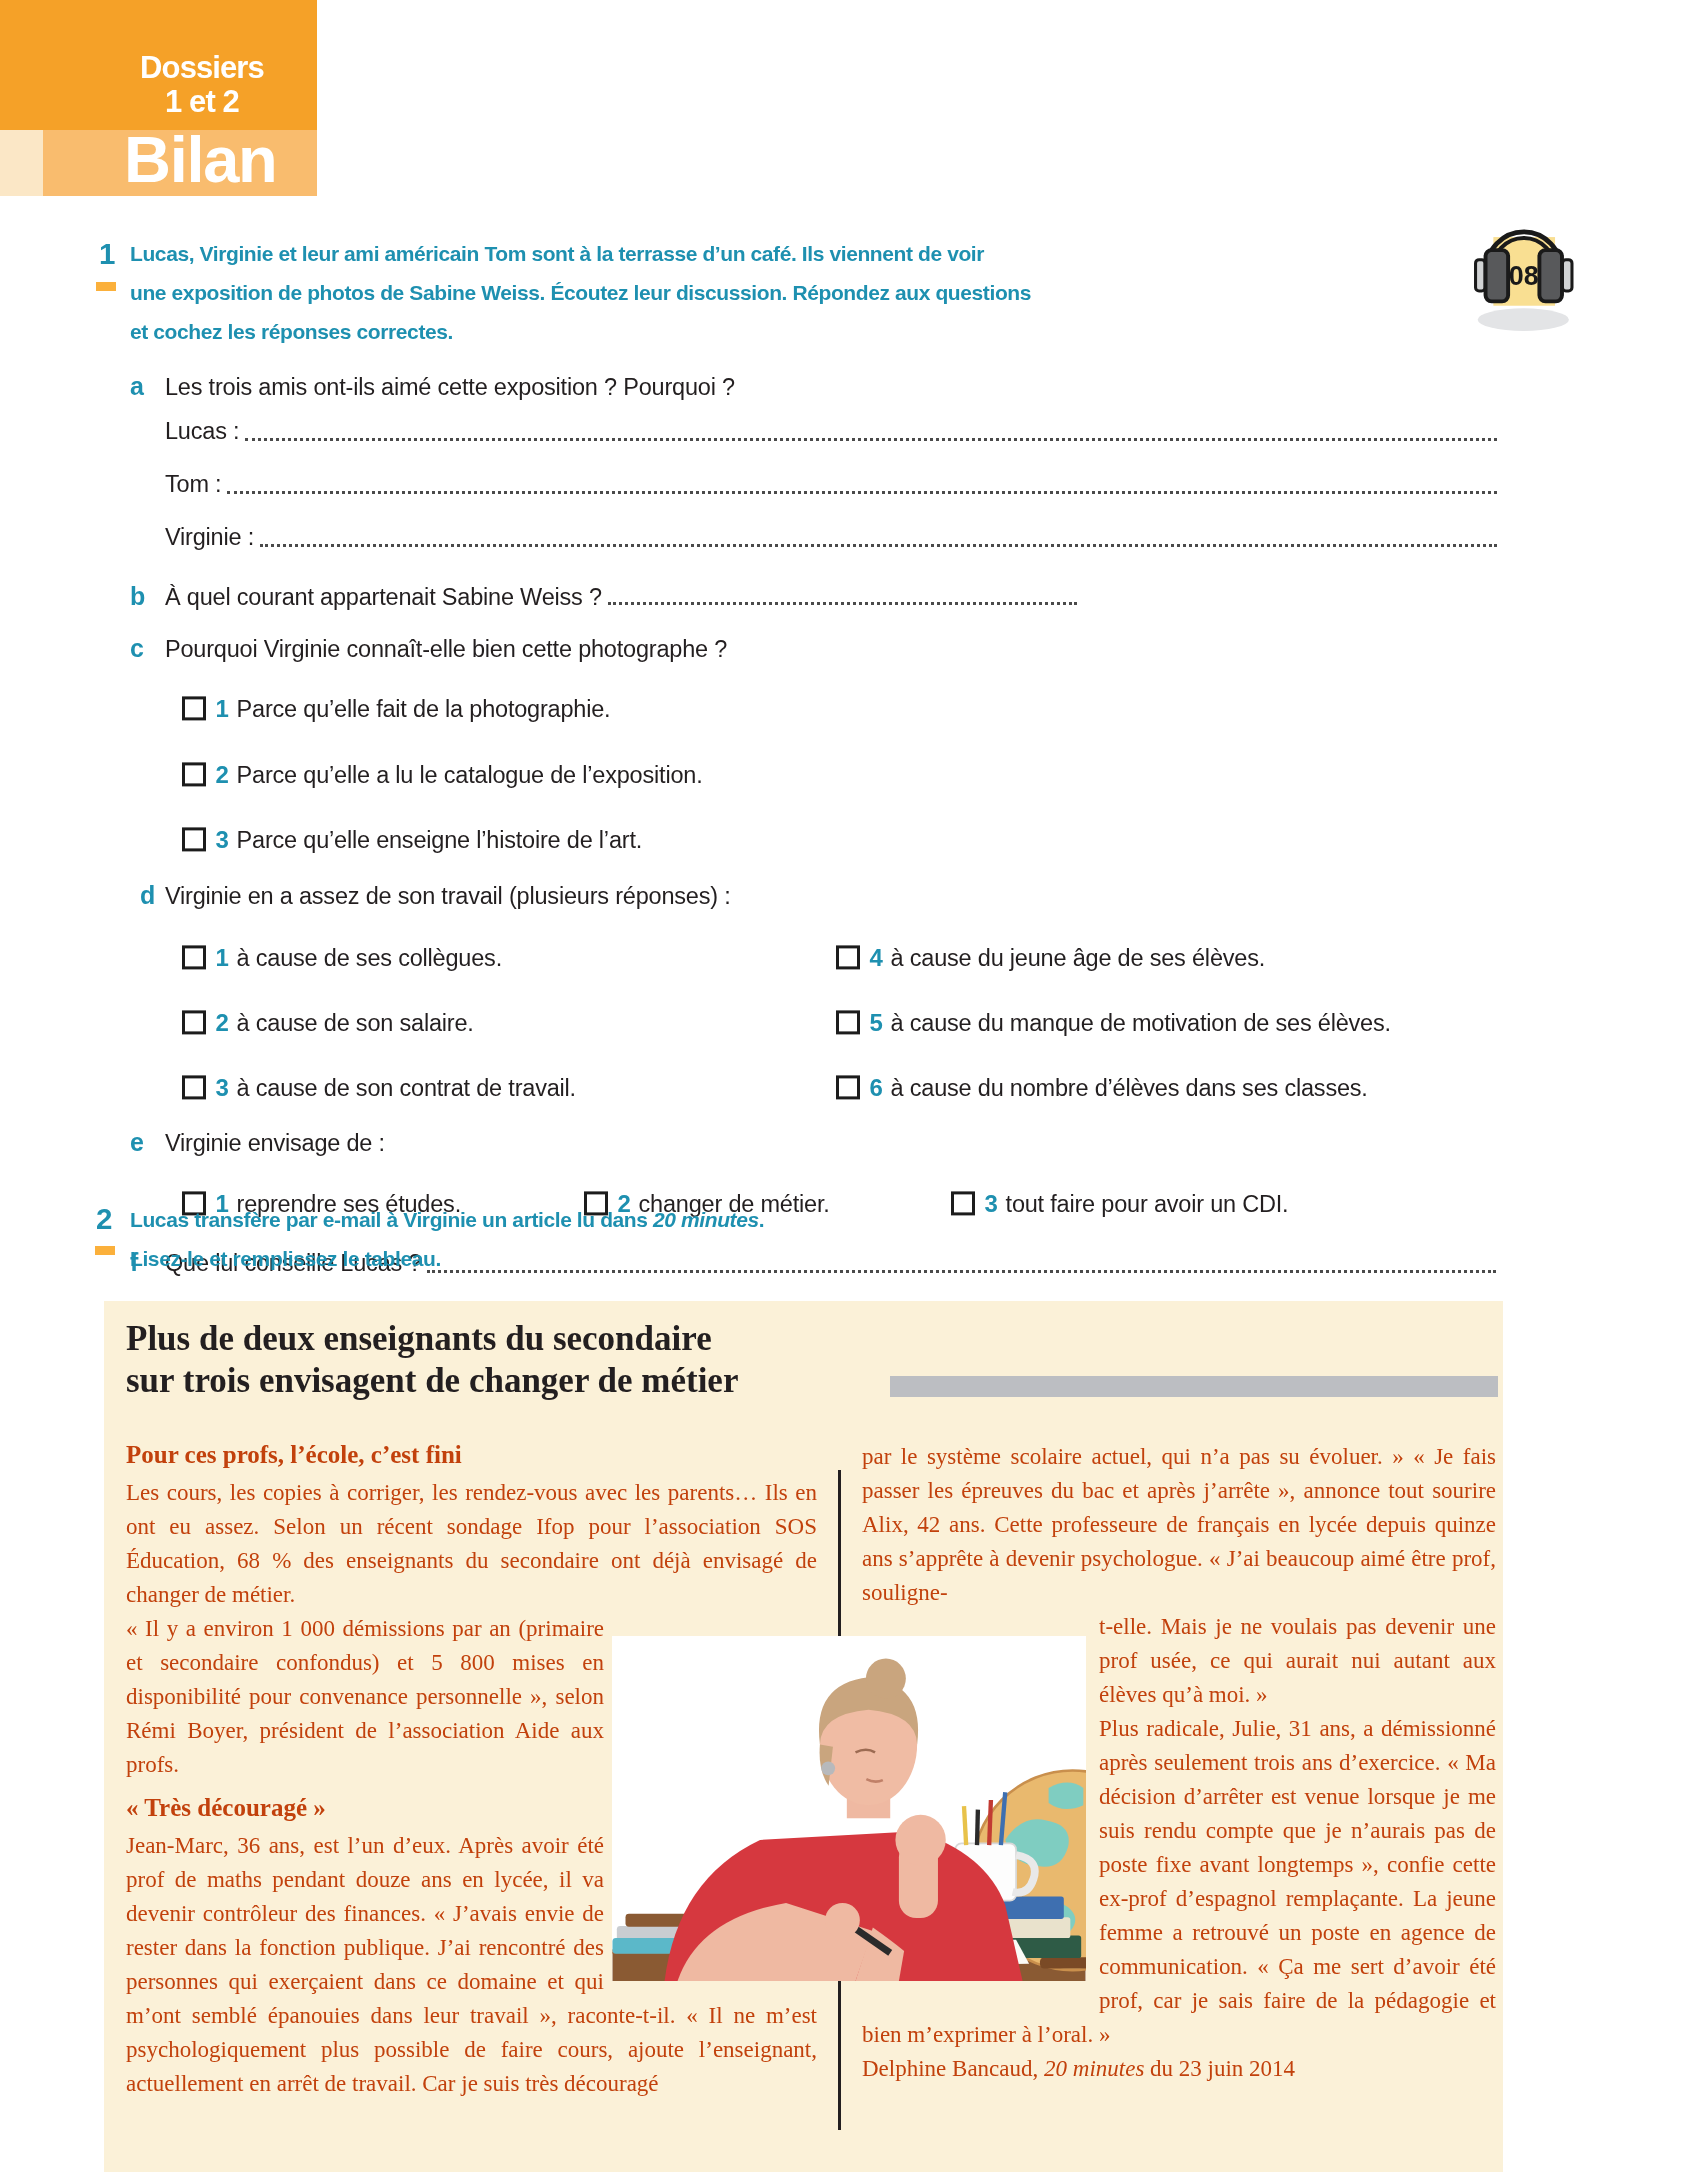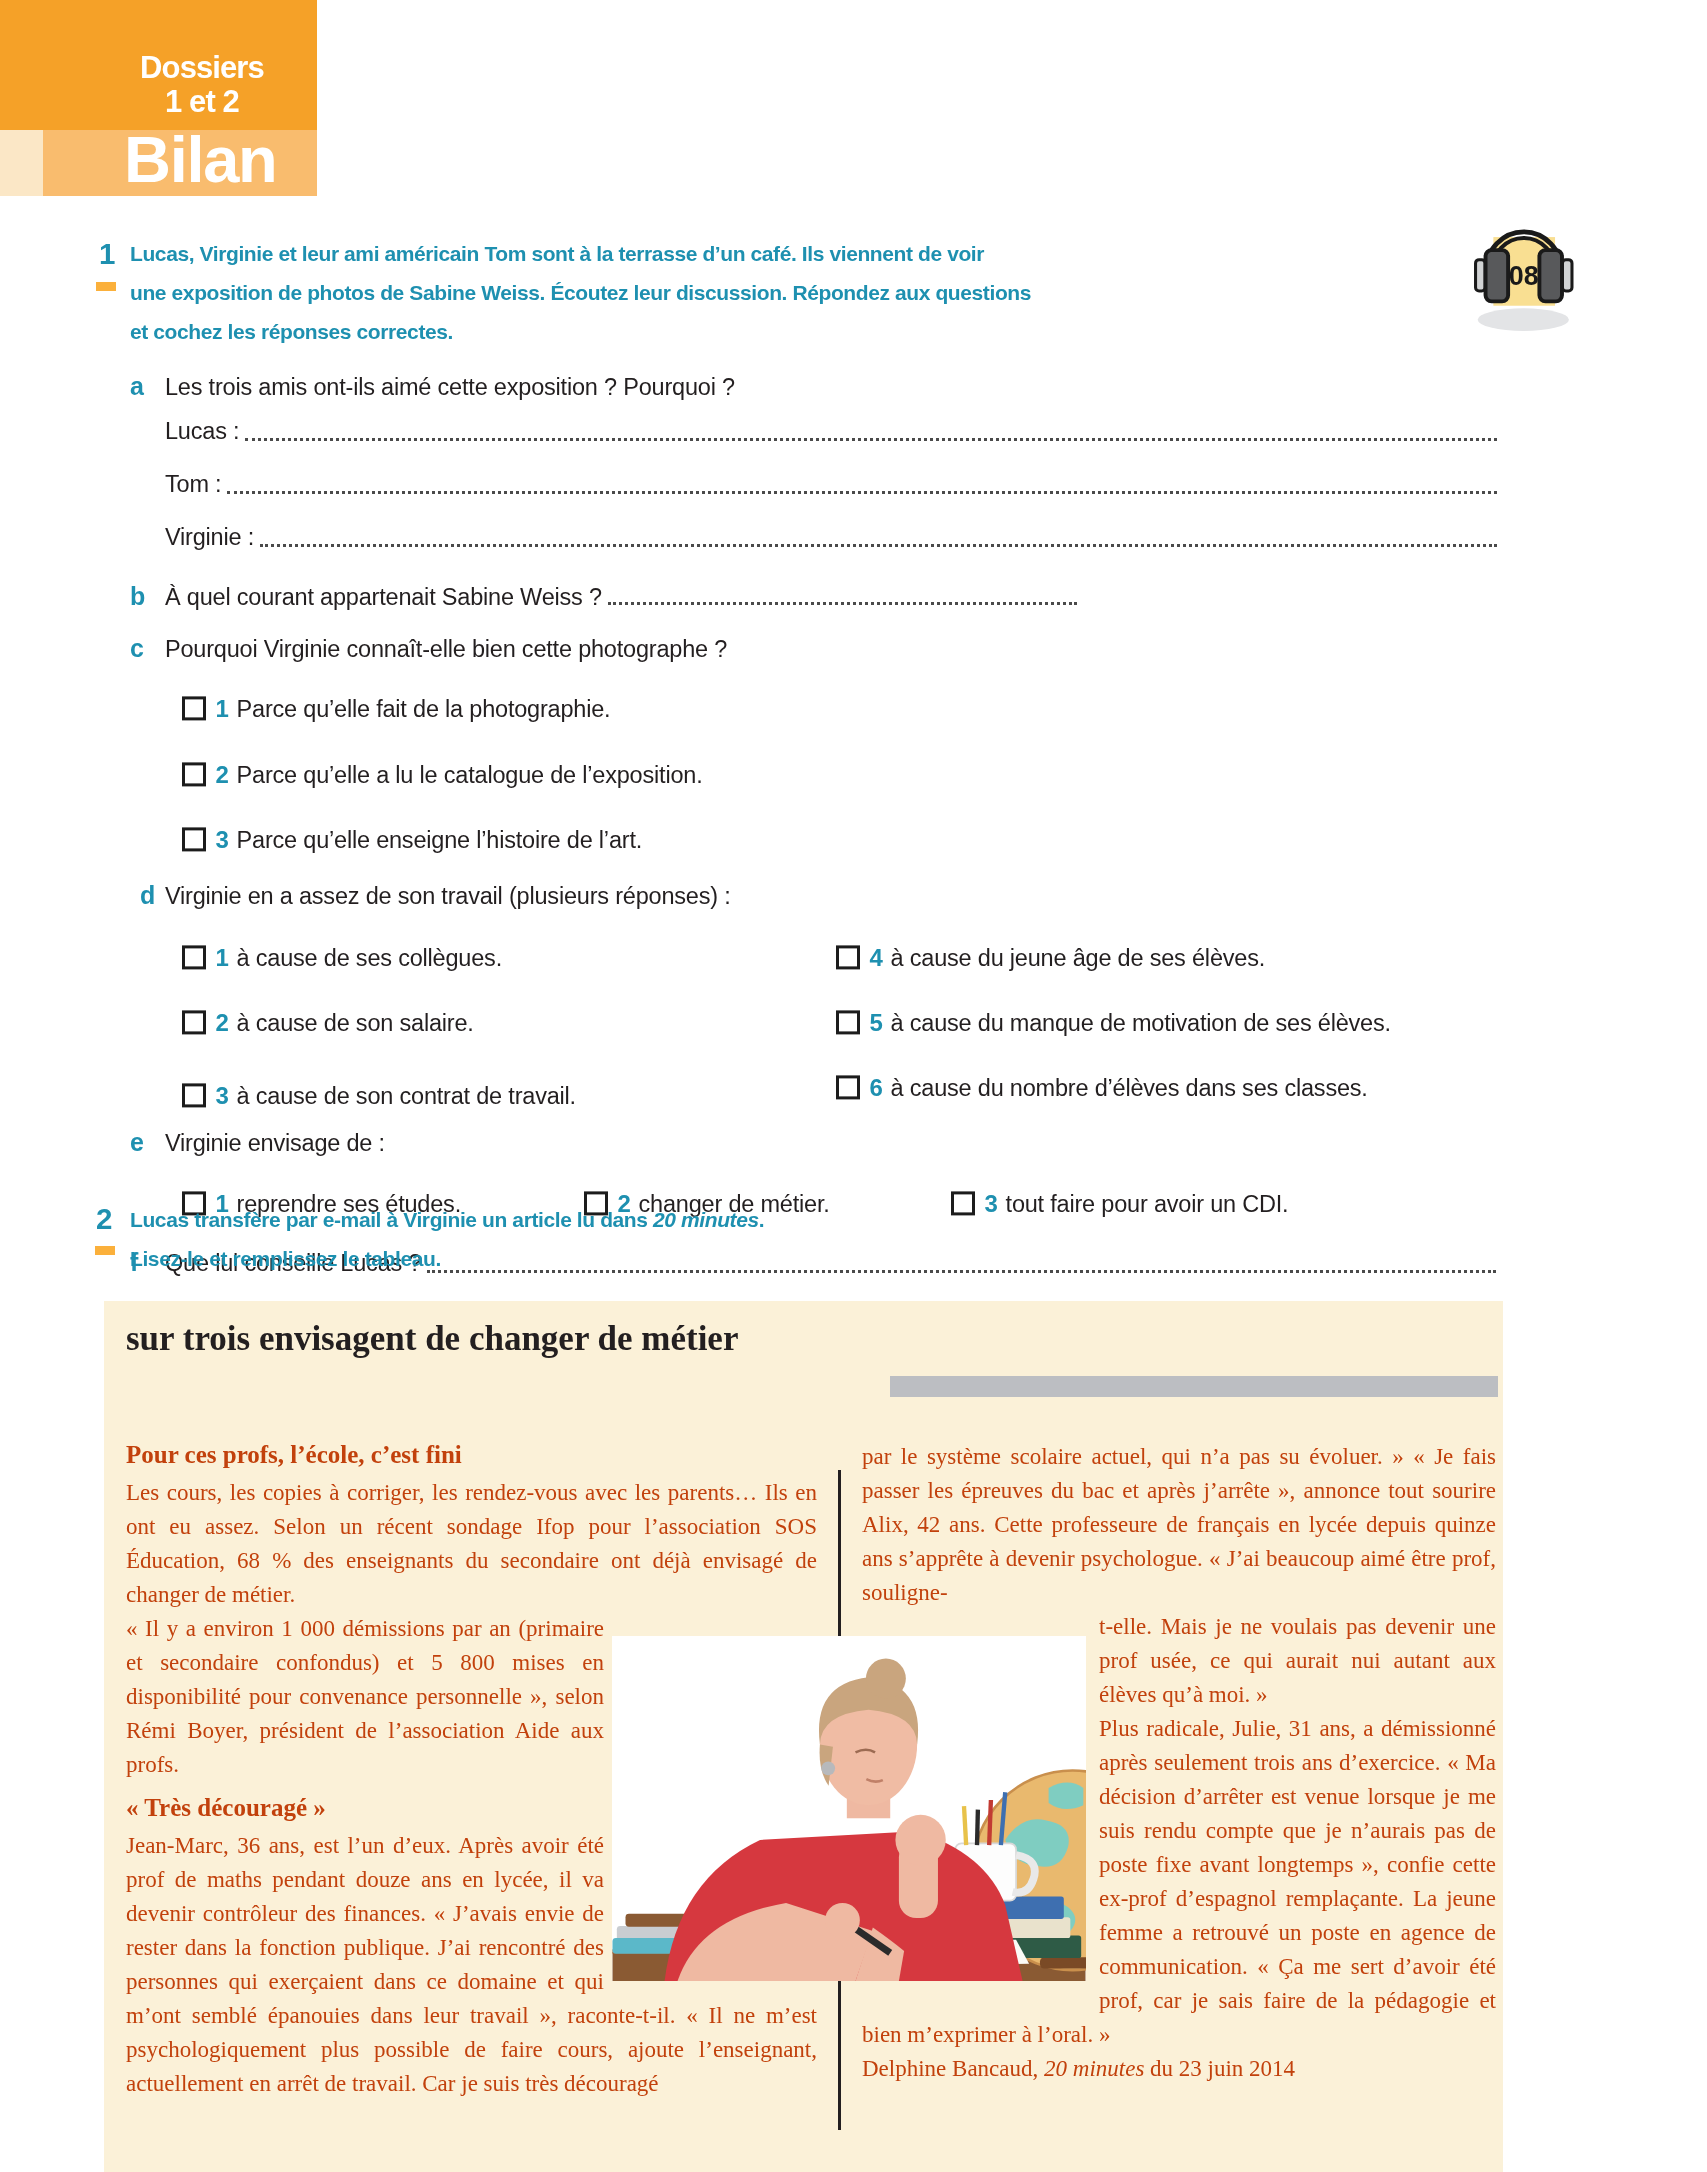--- a/index.html
+++ b/index.html
@@ -125,21 +125,21 @@
   </div>
   <div class="abs opt" style="left:821px;top:944px;">
     <span class="cb"></span><span class="opt-num">4</span><span>à cause du jeune âge de ses élèves.</span>
   </div>
   <div class="abs opt" style="left:167px;top:1009px;">
     <span class="cb"></span><span class="opt-num">2</span><span>à cause de son salaire.</span>
   </div>
   <div class="abs opt" style="left:821px;top:1009px;">
     <span class="cb"></span><span class="opt-num">5</span><span>à cause du manque de motivation de ses élèves.</span>
   </div>
-  <div class="abs opt" style="left:167px;top:1074px;margin-top:8px;">
+  <div class="abs opt" style="left:167px;top:1074px;">
     <span class="cb"></span><span class="opt-num">3</span><span>à cause de son contrat de travail.</span>
   </div>
   <div class="abs opt" style="left:821px;top:1074px;">
     <span class="cb"></span><span class="opt-num">6</span><span>à cause du nombre d’élèves dans ses classes.</span>
   </div>
 
   <div class="abs q" style="left:130px;top:1128px;">
     <span class="qletter">e</span><span>Virginie envisage de :</span>
   </div>
   <div class="abs opt" style="left:167px;top:1190px;">
@@ -160,20 +160,21 @@
 
   <div class="abs ex-num" style="left:96px;top:1200px;top:1202px;">2</div>
   <div class="abs num-bar" style="left:95px;top:1246px;"></div>
   <div class="abs ex-title" style="left:130px;top:1200px;">
     <div><span>Lucas transfère par e-mail à Virginie un article lu dans </span><i class="t20">20 minutes</i><span>.</span></div>
     <div>Lisez-le et remplissez le tableau.</div>
   </div>
 
   <div class="abs artbox">
     <div class="art-title">
+      <div>Plus de deux enseignants du secondaire</div>
       <div>sur trois envisagent de changer de métier</div>
     </div>
     <div class="gbar" style="left:786px;top:75px;width:608px;height:21px;"></div>
 
     <div class="vrule"></div>
 
     <div class="col" style="left:22px;width:691px;">
       <h3>Pour ces profs, l’école, c’est fini</h3>
       <p>Les cours, les copies à corriger, les rendez-vous avec les parents… Ils en ont eu assez. Selon un récent sondage Ifop pour l’association SOS Éducation, 68 % des enseignants du secondaire ont déjà envisagé de changer de métier.</p>
       <div class="fl-r"></div>

